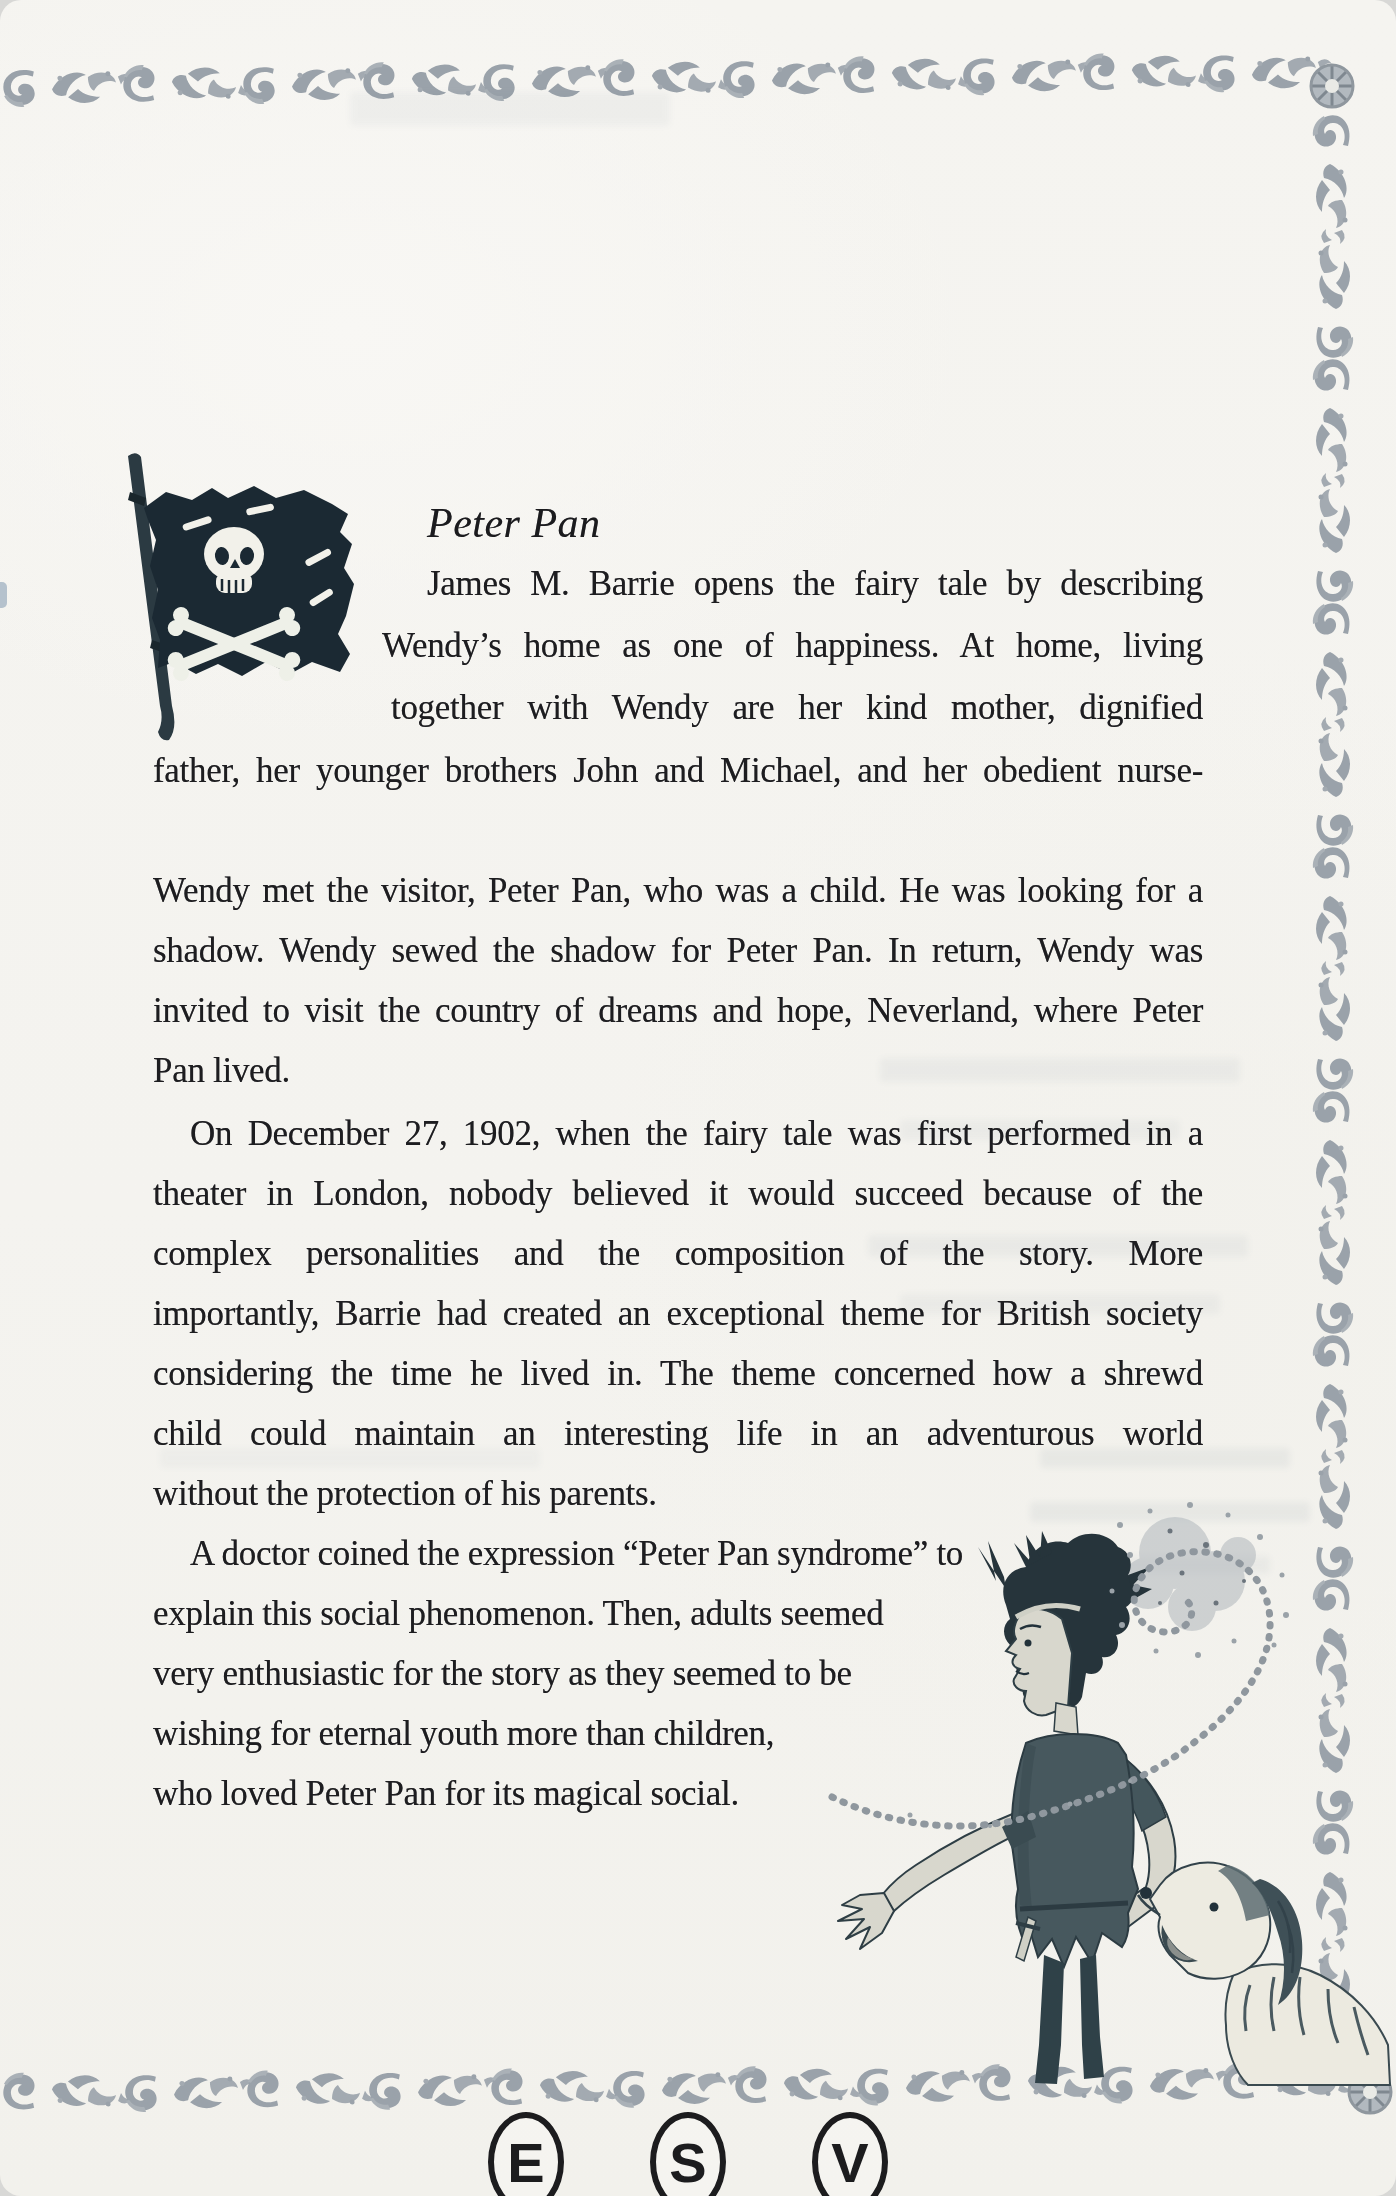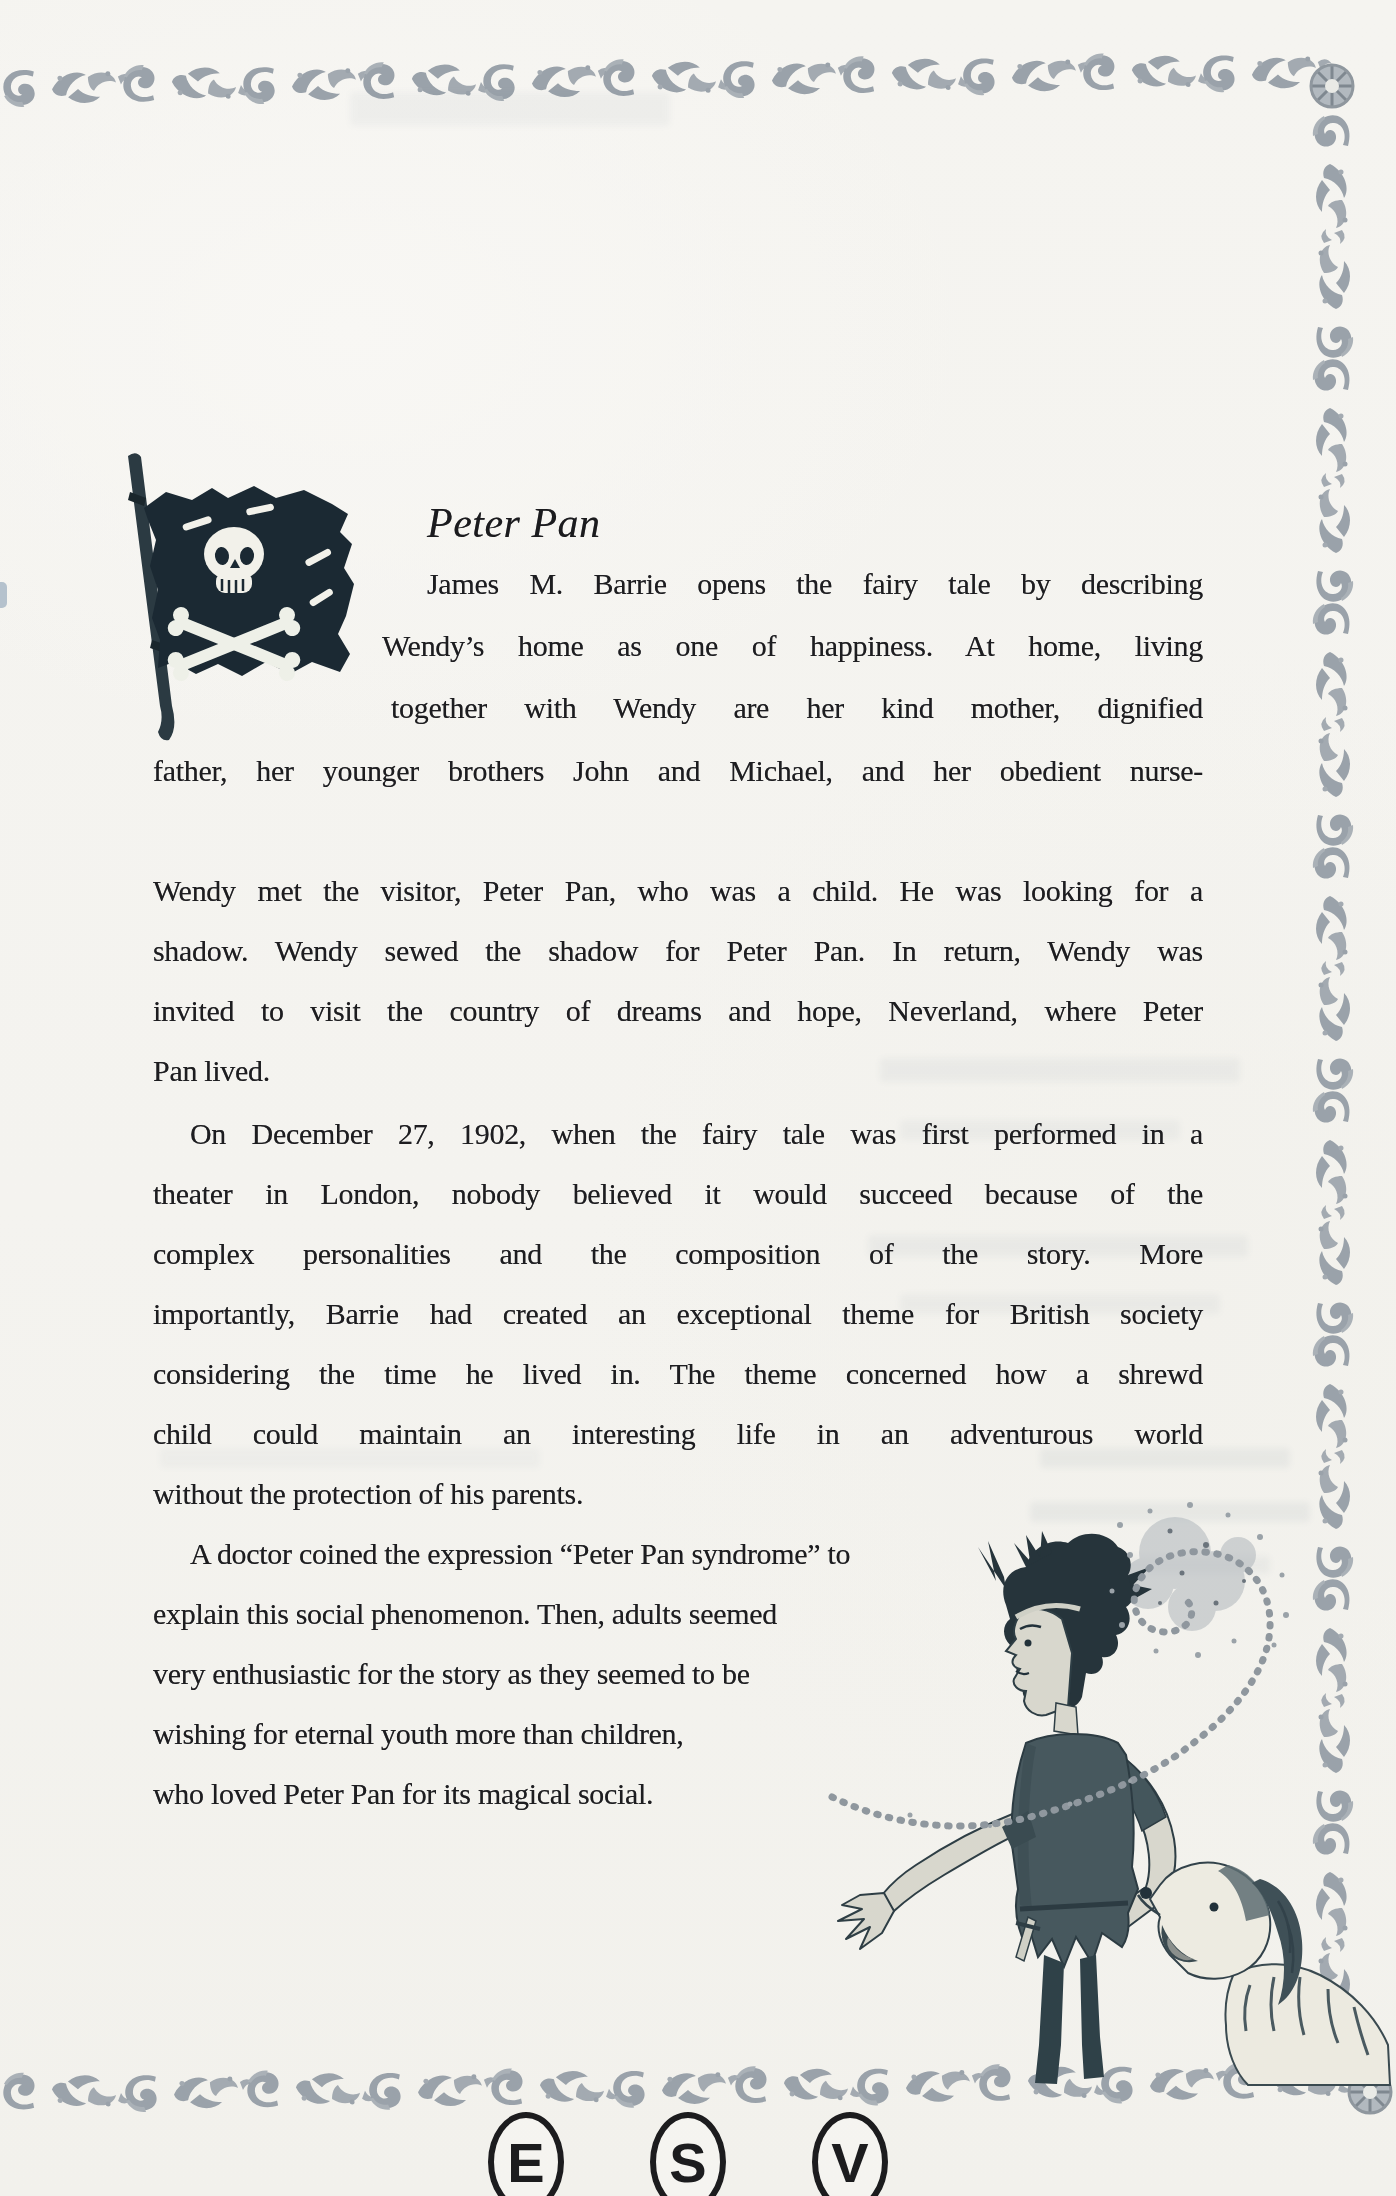--- a/index.html
+++ b/index.html
@@ -3,23 +3,24 @@
 <meta charset="utf-8">
 <style>
   html,body{margin:0;padding:0;background:#d8d8d6;}
   #page{
     position:relative; width:1396px; height:2196px; overflow:hidden;
     background:
       radial-gradient(ellipse 900px 600px at 25% 15%, #f8f7f4 0%, rgba(248,247,244,0) 70%),
       radial-gradient(ellipse 800px 900px at 85% 60%, #f2f1ec 0%, rgba(242,241,236,0) 75%),
       linear-gradient(180deg,#f5f4f0 0%, #f4f3ef 55%, #f2f1ec 100%);
     font-family:"Liberation Serif", serif;
+    border-radius:21px;
   }
   .ln{
-    position:absolute; font-size:30px; line-height:60px; color:#1d1d20;
+    position:absolute; font-size:35px; line-height:60px; color:#1d1d20;
     letter-spacing:-0.3px; text-shadow:0 0 .5px rgba(25,25,30,.6);
   }
   .j{text-align:justify; text-align-last:justify;}
   .rg{white-space:nowrap;}
   .title{
     position:absolute; font-style:italic; font-size:42px; line-height:52px;
     color:#1b1b1e; letter-spacing:.5px; text-shadow:0 0 .5px rgba(25,25,30,.55);
   }
   .border-strip{position:absolute;}
   .rot-a{transform:rotate(-0.7deg); transform-origin:left center;}

